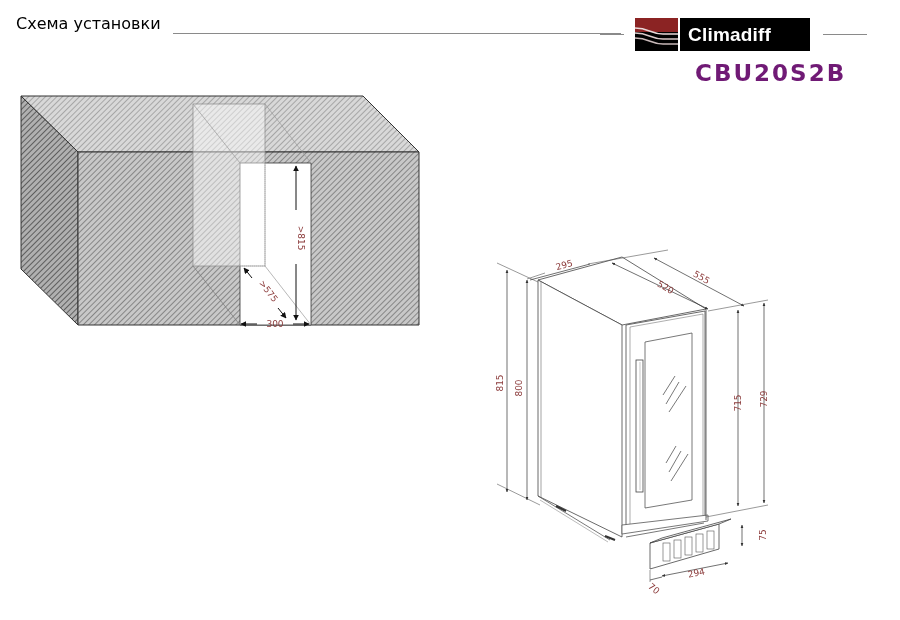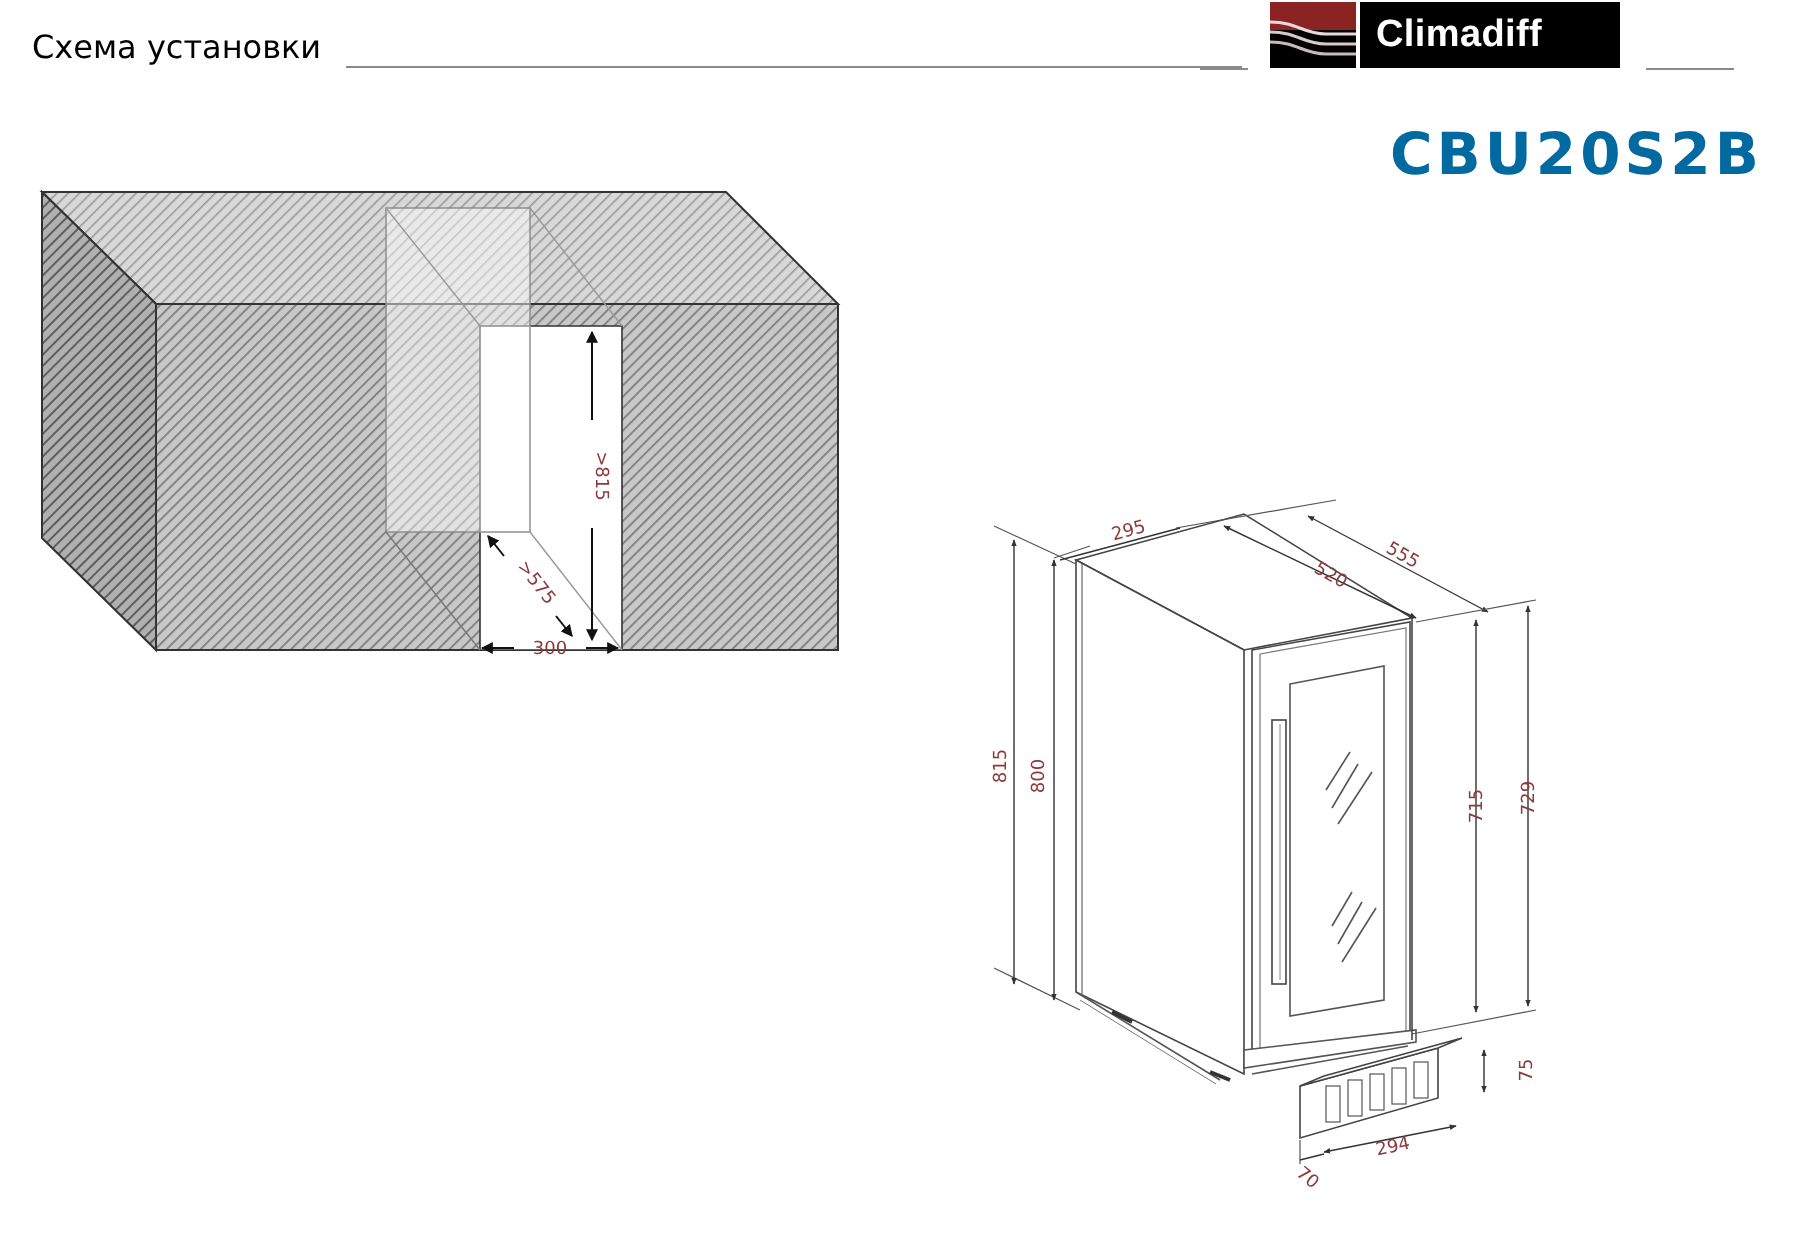--- a/index.html
+++ b/index.html
@@ -1,24 +1,24 @@
 <!DOCTYPE html>
 <html><head>
 <meta charset="utf-8">
 <style>
   html, body { margin:0; padding:0; background:#ffffff; }
   body { width:900px; height:620px; position:relative; overflow:hidden; font-family:"DejaVu Sans", sans-serif; }
   .header-title { position:absolute; left:16px; top:14px; font-size:16px; color:#000000; font-family:"DejaVu Sans", sans-serif; }
   .header-rule { position:absolute; left:173px; top:33px; width:448px; height:1px; background:#8a8a8a; }
   .logo-rule-left { position:absolute; left:600px; top:34px; width:24px; height:1px; background:#8a8a8a; }
   .logo-rule-right { position:absolute; left:823px; top:34px; width:44px; height:1px; background:#8a8a8a; }
-  .logo { position:absolute; left:635px; top:1px; width:175px; height:33px; display:flex; }
+  .logo { position:absolute; left:635px; top:18px; width:175px; height:33px; display:flex; }
   .logo-mark { width:43px; height:33px; background:#000; position:relative; overflow:hidden; }
   .logo-word { flex:1; height:33px; background:#000; color:#fff; font-family:"Liberation Sans", sans-serif; font-weight:bold; font-size:19px; line-height:33px; padding-left:8px; margin-left:2px; letter-spacing:0.2px; }
-  .model { position:absolute; left:695px; top:60px; font-family:"DejaVu Sans", sans-serif; font-weight:bold; font-size:29px; letter-spacing:2px; color:#0369a1; }
+  .model { position:absolute; left:695px; top:60px; font-family:"DejaVu Sans", sans-serif; font-weight:bold; font-size:23px; letter-spacing:2px; color:#701a75; }
   svg { position:absolute; left:0; top:0; }
   .dim { fill:#8b3a3a; font-family:"DejaVu Sans", sans-serif; font-size:9px; }
 </style>
 </head>
 <body>
 
 <div class="header-title">Схема установки</div>
 <div class="header-rule"></div>
 <div class="logo-rule-left"></div>
 <div class="logo">

